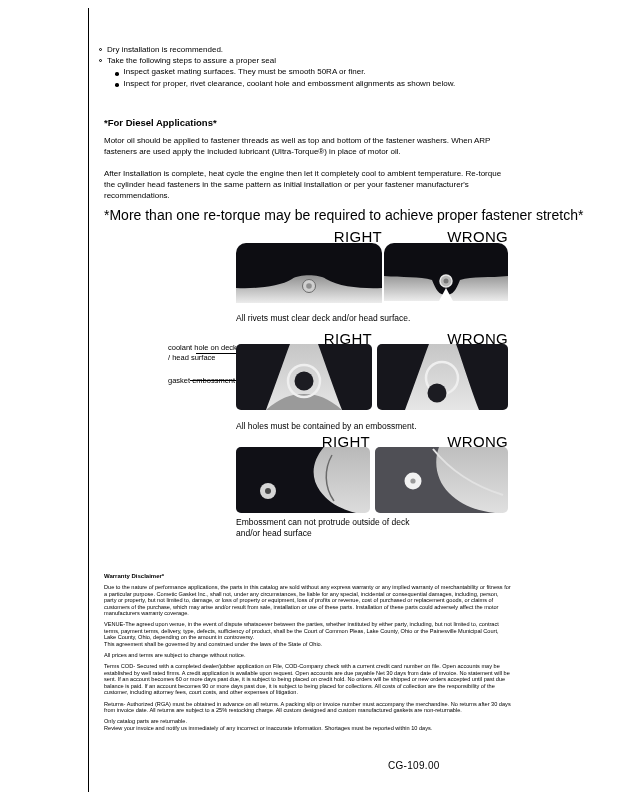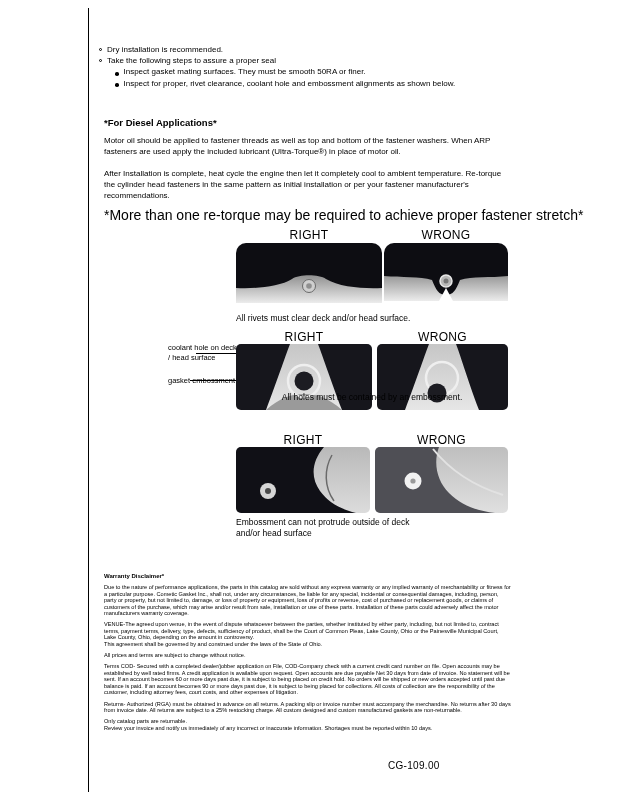--- a/index.html
+++ b/index.html
@@ -21,21 +21,21 @@
   .m-hollow { flex:none; width:3px; height:3px; border:1px solid #000; border-radius:50%; margin:3.5px 5px 0 0; }
   .m-solid  { flex:none; width:3.5px; height:3.5px; background:#000; border-radius:50%; margin:3.5px 5px 0 0; }
   .b-sub { margin-left:16px;align-items:center; }
 
   .diesel-heading { position:absolute; left:104px; top:117px; font-size:9.5px; font-weight:bold; }
   .para { position:absolute; left:104px; width:398px; font-size:8px; line-height:11px; }
   .p1 { top:135px; }
   .p2 { top:168px; }
   .note { position:absolute; left:104px; top:207px; font-size:14px; white-space:nowrap; }
 
-  .fig-label { position:absolute; font-size:12px; text-align:center; letter-spacing:0.3px; }
+  .fig-label { position:absolute; font-size:15px; text-align:right; letter-spacing:0.3px; }
   .fig-caption { position:absolute; font-size:8.5px; line-height:10.5px; }
   .panel { position:absolute; overflow:hidden; }
   .r1 { border-radius:10px 10px 6px 6px; }
   .r23 { border-radius:5px; }
   .panel svg { display:block; }
 
   .ann { position:absolute; font-size:7.5px; line-height:9.5px;margin-left:48px; }
   .ann-line { position:absolute; height:1px; background:#000; }
 
   .disc { position:absolute; left:104px; top:573px; width:408px; font-size:5.6px; line-height:6.4px; }
@@ -146,21 +146,21 @@
         </linearGradient>
       </defs>
       <rect width="131" height="66" fill="url(#gD)"></rect>
       <path d="M0,0 H52 C46,16 40,34 28,66 H0 Z" fill="#16161c"></path>
       <path d="M79,0 H131 V66 H102 C90,34 85,16 79,0 Z" fill="#16161c"></path>
       <circle cx="65" cy="34" r="16" fill="none" stroke="#efefef" stroke-width="2.5"></circle>
       <circle cx="60" cy="49" r="9.5" fill="#1c1c22"></circle>
     </svg>
   </div>
 
-  <div class="fig-caption" style="left:236px; top:392px; width:272px;text-align:center;">All holes must be contained by an embossment.</div>
+  <div class="fig-caption" style="left:236px; top:421px; width:272px;">All holes must be contained by an embossment.</div>
 
   <div class="fig-label" style="left:236px; top:433px; width:134px;">RIGHT</div>
   <div class="fig-label" style="left:375px; top:433px; width:133px;">WRONG</div>
 
   <div class="panel r23" style="left:236px; top:447px; width:134px; height:66px;">
     <svg viewBox="0 0 134 66" width="134" height="66">
       <defs>
         <linearGradient id="gE" x1="0" y1="0" x2="0" y2="1">
           <stop offset="0" stop-color="#b9b9b9"></stop>
             <stop offset="1" stop-color="#dcdcdc"></stop>

